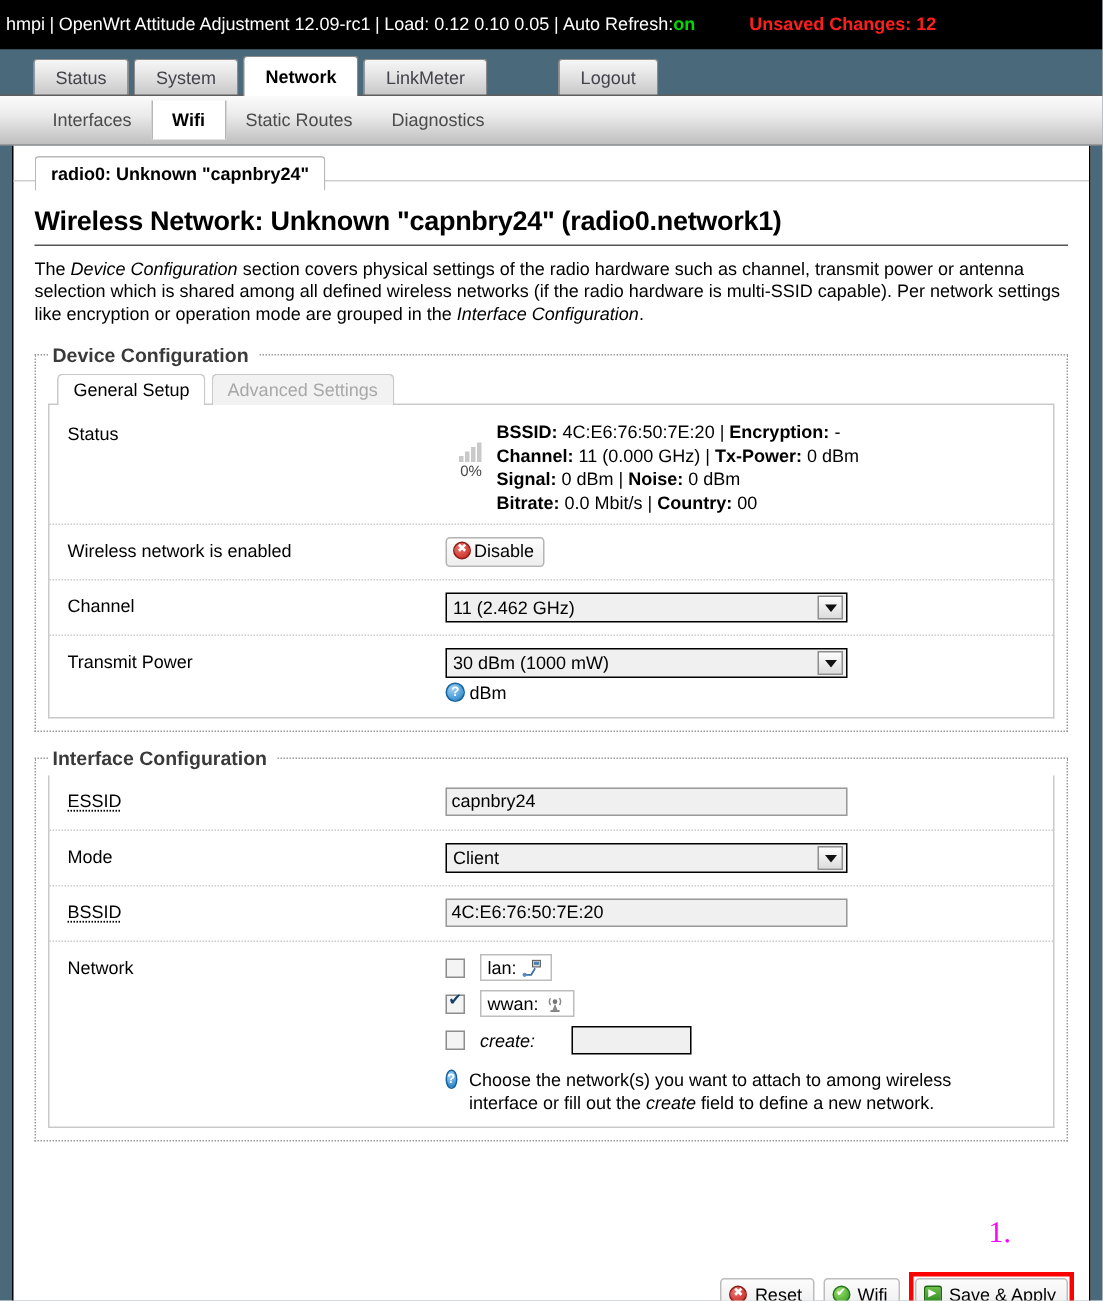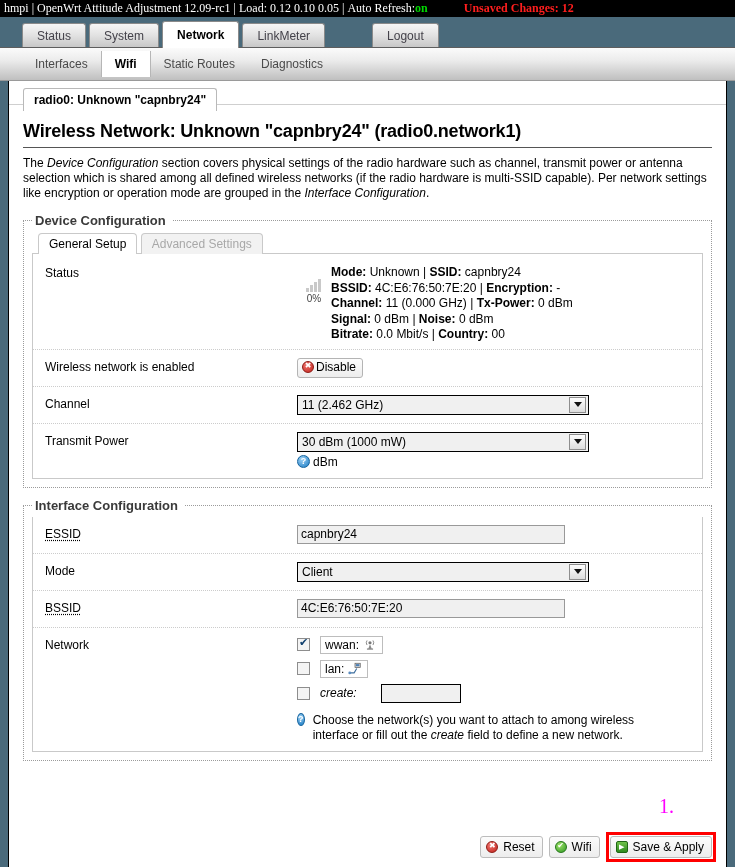--- a/index.html
+++ b/index.html
@@ -11,32 +11,31 @@
     height: 867px;
     background: #4a6a7b;
     font-family: "Liberation Sans", sans-serif;
     font-size: 12px;
     color: #000;
     overflow: hidden;
   }
 
   
   #header-bar {
-    height: 17px;
+    height: 33px;
     background: #000000;
     color: #ffffff;
     font-size: 12px;
     line-height: 17px;
     padding: 0 4px;
     box-sizing: border-box;
     display: flex;
     align-items: center;
     white-space: nowrap;
     overflow: hidden;
-    font-family: Liberation Serif, serif;
   }
   #header-bar .sep { color: #ffffff; padding: 0 3px; }
   #header-bar .on-val { color: #00d900; font-weight: bold; }
   #header-bar .changes {
     color: #ff1e1e;
     font-weight: bold;
     margin-left: 36px;
   }
 
   
@@ -281,21 +280,21 @@
   .ico.square-green {
     border-radius:2px;
     background: linear-gradient(to bottom,#6fc24a,#2f8a1e);
     border:1px solid #1f6614; box-sizing:border-box;
   }
   .ico.square-green::after{
     content:"\25B6"; position:absolute; left:0; right:0; top:-1px;
     font-size:7px; color:#fff; text-align:center; line-height:11px;
   }
   .sel {
-    width: 292px;
+    width: 268px;
     height: 20px;
     border: 1px solid #000000;
     background: #f0f0f0;
     display: flex;
     align-items: center;
     justify-content: space-between;
     font-size: 12px;
     padding-left: 4px;
     box-sizing: border-box;
     cursor: pointer;
@@ -488,26 +487,20 @@
       <div class="tabcontent">
 
         <div class="row" id="status-row">
           <div class="lbl">Status</div>
           <div class="signal-wrap">
             <span class="bars"><i></i><i></i><i></i><i></i></span>
             <span class="pct">0%</span>
           </div>
           <div class="statlines">
             <div>
-              <b>Mode:</b>
-              <span>Unknown</span> |
-              <b>SSID:</b>
-              <span>capnbry24</span>
-            </div>
-            <div>
               <b>BSSID:</b>
               <span>4C:E6:76:50:7E:20</span> |
               <b>Encryption:</b>
               <span>-</span>
             </div>
             <div>
               <b>Channel:</b>
               <span>11 (0.000 GHz)</span> |
               <b>Tx-Power:</b>
               <span>0 dBm</span>
@@ -584,44 +577,44 @@
         <div class="row">
           <div class="lbl dotted">BSSID</div>
           <div class="fld">
             <div class="txt">4C:E6:76:50:7E:20</div>
           </div>
         </div>
 
         <div class="row">
           <div class="lbl">Network</div>
           <div class="fld">
+
+            <div class="netline">
+              <span class="cbx"></span>
+              <span class="netbox">
+                <span>lan:</span>
+                <svg class="eth-ico" viewBox="0 0 16 14">
+                  <rect x="8" y="1" width="6" height="5" fill="#d9d9d9" stroke="#5a5a5a" stroke-width="0.8"></rect>
+                  <rect x="9" y="2" width="4" height="2.4" fill="#4a7fb5"></rect>
+                  <path d="M2 12 L7 12 L10 7" stroke="#3f6f9e" stroke-width="1.3" fill="none"></path>
+                  <circle cx="2" cy="12" r="1.6" fill="#5b8cc0"></circle>
+                </svg>
+              </span>
+            </div>
 
             <div class="netline">
               <span class="cbx checked"></span>
               <span class="netbox">
                 <span>wwan:</span>
                 <svg class="wifi-ico" viewBox="0 0 16 14">
                   <circle cx="8" cy="5" r="1.8" fill="#777"></circle>
                   <path d="M4.6 7.6 A4.6 4.6 0 0 1 4.6 2.4" stroke="#888" stroke-width="1.1" fill="none"></path>
                   <path d="M11.4 2.4 A4.6 4.6 0 0 1 11.4 7.6" stroke="#888" stroke-width="1.1" fill="none"></path>
                   <path d="M6 11.8 L8 6.6 L10 11.8 Z" fill="#8a8a8a"></path>
                   <rect x="4.5" y="11.6" width="7" height="1.2" fill="#6e6e6e"></rect>
-                </svg>
-              </span>
-            </div>
-
-            <div class="netline">
-              <span class="cbx"></span>
-              <span class="netbox">
-                <span>lan:</span>
-                <svg class="eth-ico" viewBox="0 0 16 14">
-                  <rect x="8" y="1" width="6" height="5" fill="#d9d9d9" stroke="#5a5a5a" stroke-width="0.8"></rect>
-                  <rect x="9" y="2" width="4" height="2.4" fill="#4a7fb5"></rect>
-                  <path d="M2 12 L7 12 L10 7" stroke="#3f6f9e" stroke-width="1.3" fill="none"></path>
-                  <circle cx="2" cy="12" r="1.6" fill="#5b8cc0"></circle>
                 </svg>
               </span>
             </div>
 
             <div class="netline">
               <span class="cbx"></span>
               <span class="netlabel-plain">create:</span>
               <span class="txt empty-create"></span>
             </div>
 

